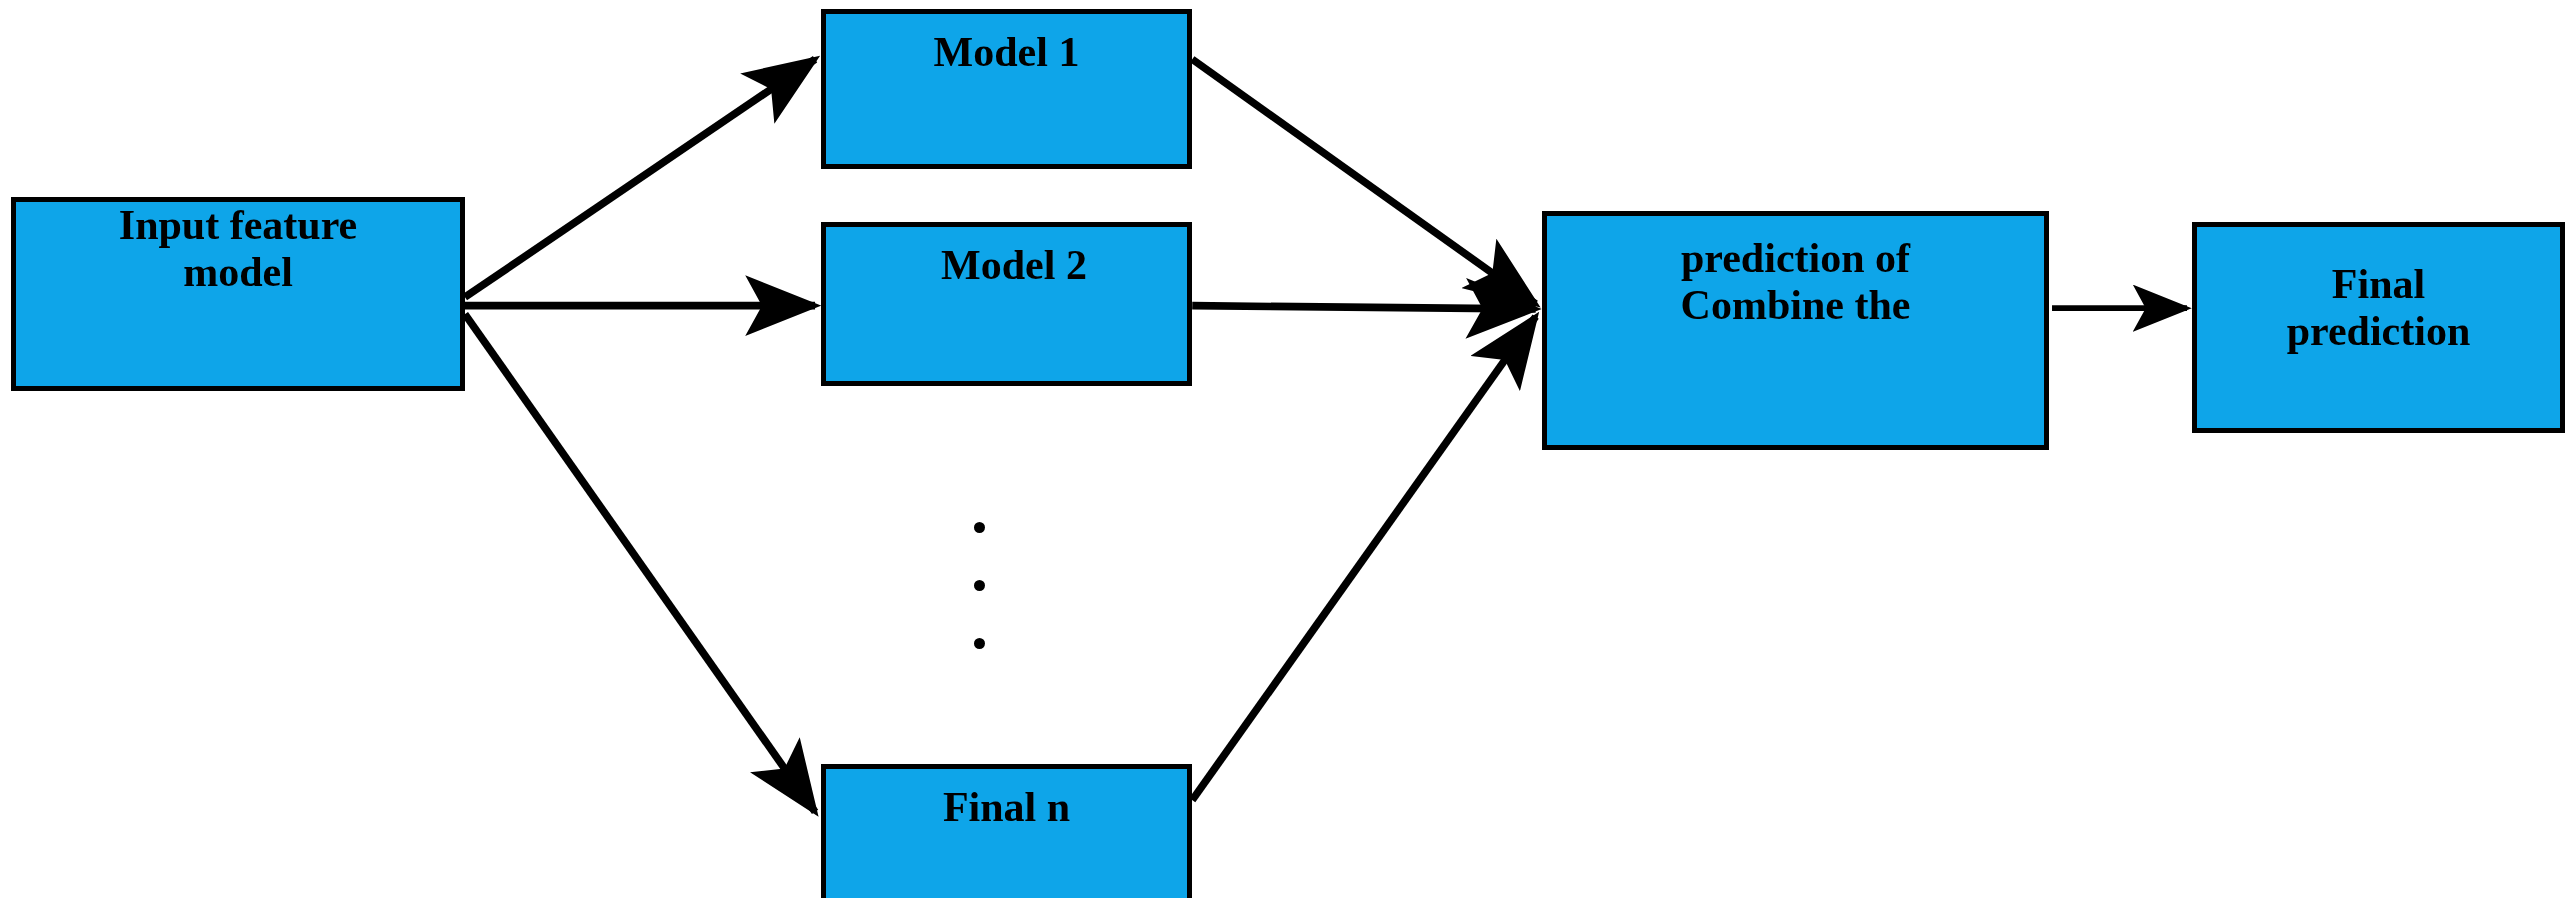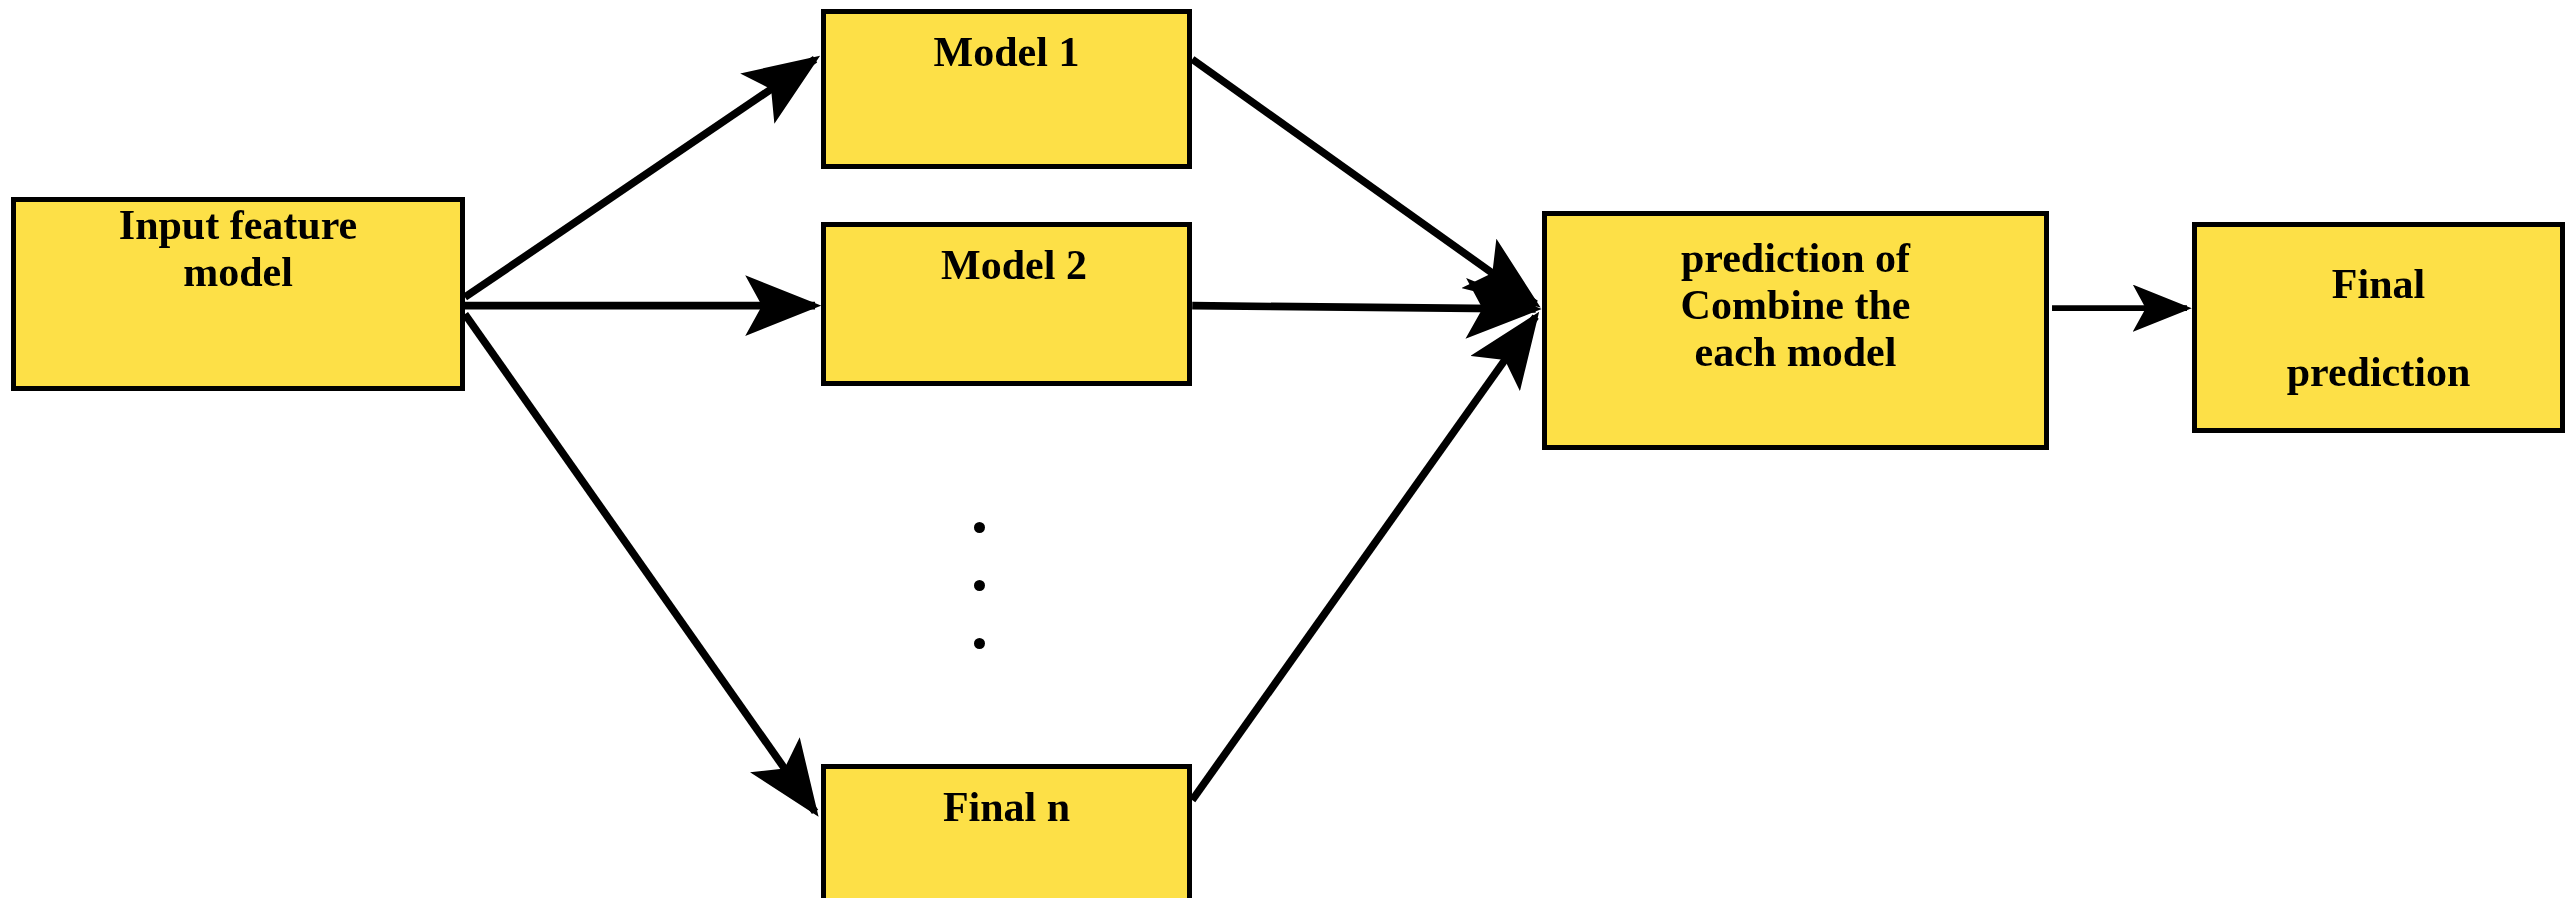--- a/index.html
+++ b/index.html
@@ -19,21 +19,21 @@
     position: absolute;
     left: 0;
     top: 0;
     width: 2576px;
     height: 899px;
     pointer-events: none;
   }
   .node {
     position: absolute;
     box-sizing: border-box;
-    background: #fde047;
+    background: #0ea5e9;
     border: 5.9px solid #000000;
     display: flex;
     flex-direction: column;
     align-items: center;
     justify-content: flex-start;
     color: #000000;
     font-weight: bold;
     line-height: 1.12;
     text-align: center;
   }
@@ -65,21 +65,20 @@
   }
   #node-combine {
     left: 1542px; top: 211px; width: 507px; height: 239px;
     font-size: 42px;
     padding-top: 18.6px;
   }
   #node-final {
     left: 2192px; top: 222px; width: 373px; height: 211px;
     font-size: 42px;
     padding-top: 34px;
-    gap: 41px;
   }
 
   .dot {
     position: absolute;
     width: 11px;
     height: 11px;
     background: #000000;
     border-radius: 50%;
   }
   #dot-1 { left: 974px; top: 522px; }
@@ -126,21 +125,20 @@
     <span class="line">Model 2</span>
   </div>
 
   <div class="node" id="node-modeln">
     <span class="line">Final n</span>
   </div>
 
   <div class="node" id="node-combine">
     <span class="line">prediction of</span>
     <span class="line">Combine the</span>
-    <span class="line">each model</span>
   </div>
 
   <div class="node" id="node-final">
     <span class="line">Final</span>
     <span class="line">prediction</span>
   </div>
 
   <span class="dot" id="dot-1"></span>
   <span class="dot" id="dot-2"></span>
   <span class="dot" id="dot-3"></span>

